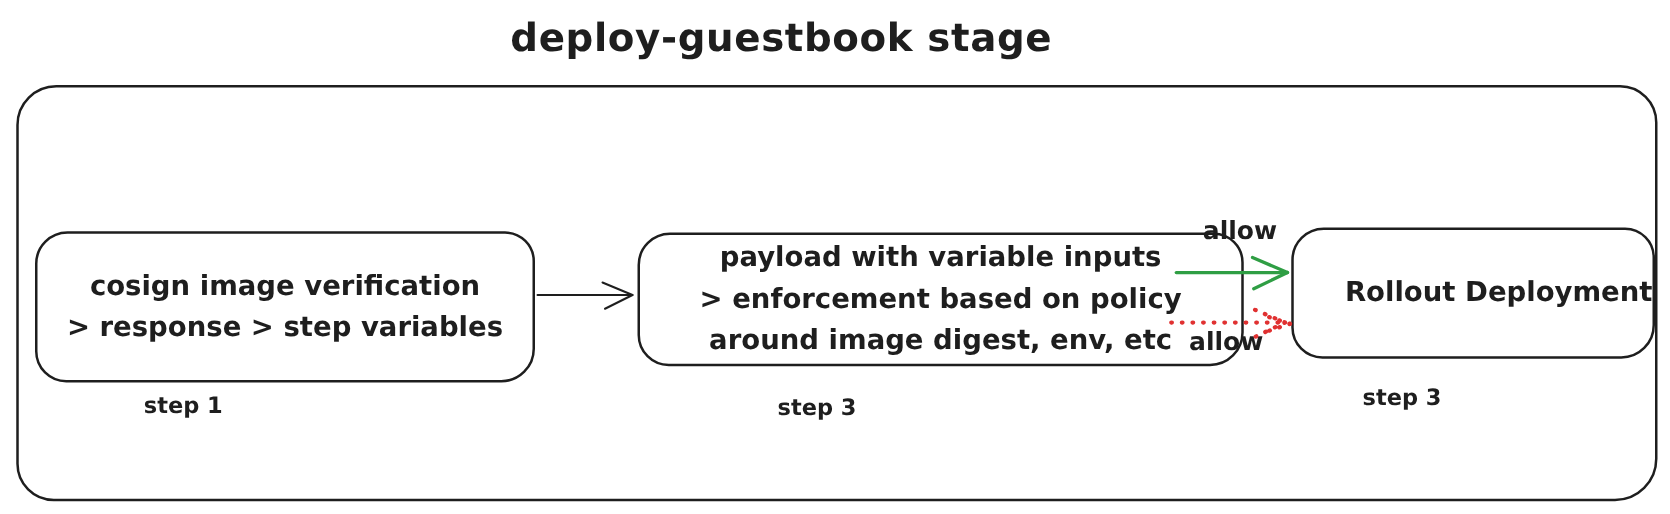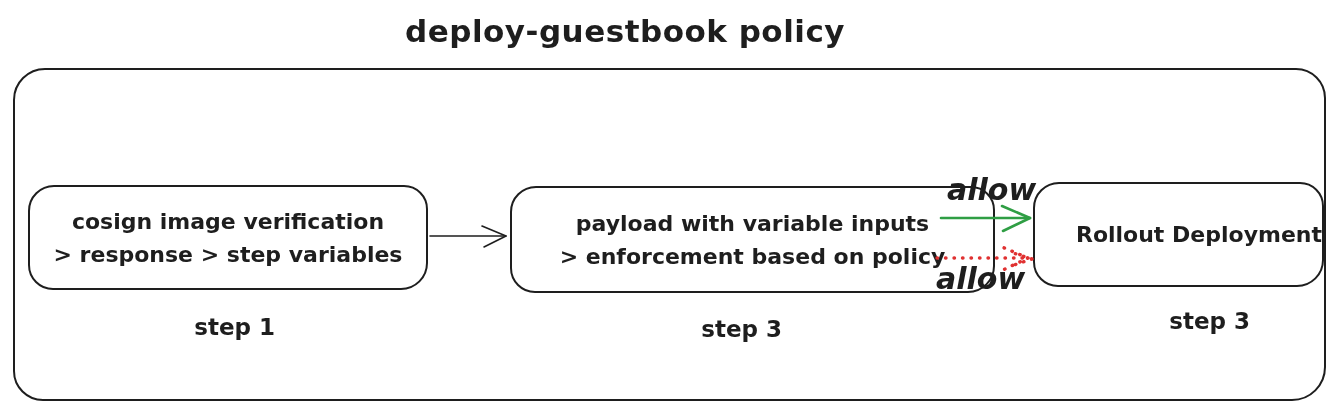--- a/index.html
+++ b/index.html
@@ -37,66 +37,67 @@
     justify-content: center;
     align-items: center;
     text-align: center;
   }
   .node .line {
     font-size: 22px;
     font-weight: bold;
     line-height: 33px;
     white-space: nowrap;
   }
-  #node-step1 { left: 28px;   top: 185px; width: 400px; height: 105px; }
+  #node-step1 { left: 28px;   top: 185px; width: 400px; height: 121px; }
   #node-step2 { left: 510px;  top: 186px; width: 485px; height: 107px; }
   #node-step3 { left: 1033px; top: 182px; width: 291px; height: 105px; align-items: flex-end; }
   .step-label {
     position: absolute;
     width: 160px;
-    text-align: right;
-    font-size: 23px;
+    text-align: left;
+    font-size: 18px;
     font-weight: bold;
     white-space: nowrap;
   }
   #step-label-1 { left: 115px;  top: 314px; }
   #step-label-2 { left: 622px;  top: 316px; }
   #step-label-3 { left: 1090px; top: 308px; }
   .arrow-label {
     position: absolute;
     width: 90px;
-    font-size: 30px;
+    text-align: center;
+    font-size: 20px;
     font-weight: bold;
     white-space: nowrap;
-    font-style: italic;
   }
   #allow-label { left: 947px; top: 172px; }
   #deny-label  { left: 936px; top: 261px; }
   svg.arrow-layer {
     position: absolute;
     left: 0; top: 0;
     width: 1336px; height: 411px;
     pointer-events: none;
   }
 </style>
 </head>
 <body>
 
-<div class="title">deploy-guestbook policy</div>
+<div class="title">deploy-guestbook stage</div>
 
 <div class="outer-frame"></div>
 
 <div class="node" id="node-step1">
   <div class="line">cosign image verification</div>
   <div class="line">&gt; response &gt; step variables</div>
 </div>
 
 <div class="node" id="node-step2">
   <div class="line">payload with variable inputs</div>
   <div class="line">&gt; enforcement based on policy</div>
+  <div class="line">around image digest, env, etc</div>
 </div>
 
 <div class="node" id="node-step3">
   <div class="line">Rollout Deployment</div>
 </div>
 
 <div class="step-label" id="step-label-1">step 1</div>
 <div class="step-label" id="step-label-2">step 3</div>
 <div class="step-label" id="step-label-3">step 3</div>
 

